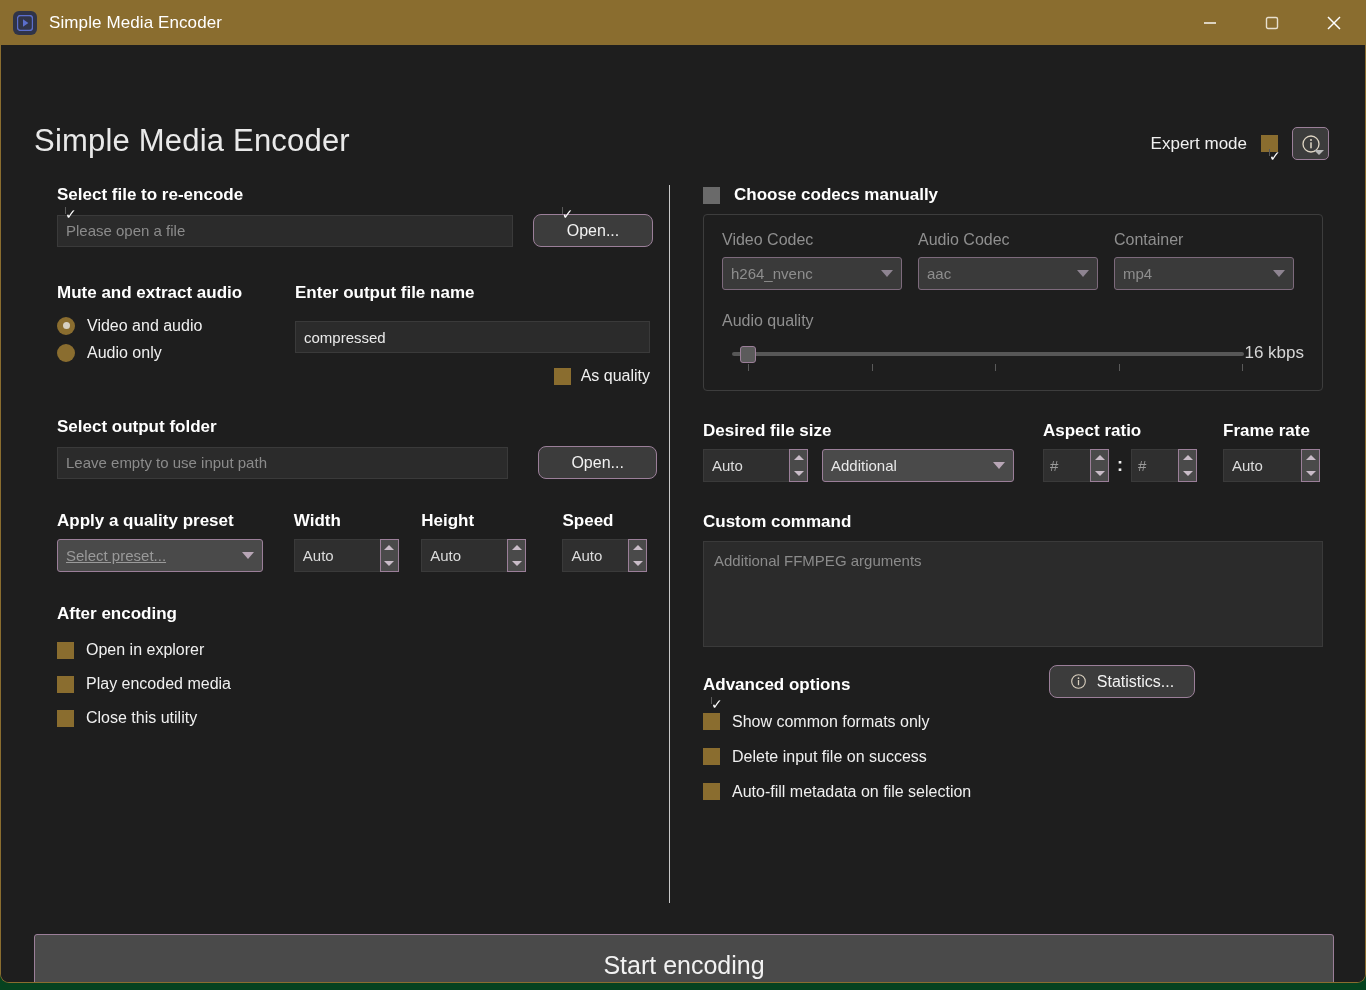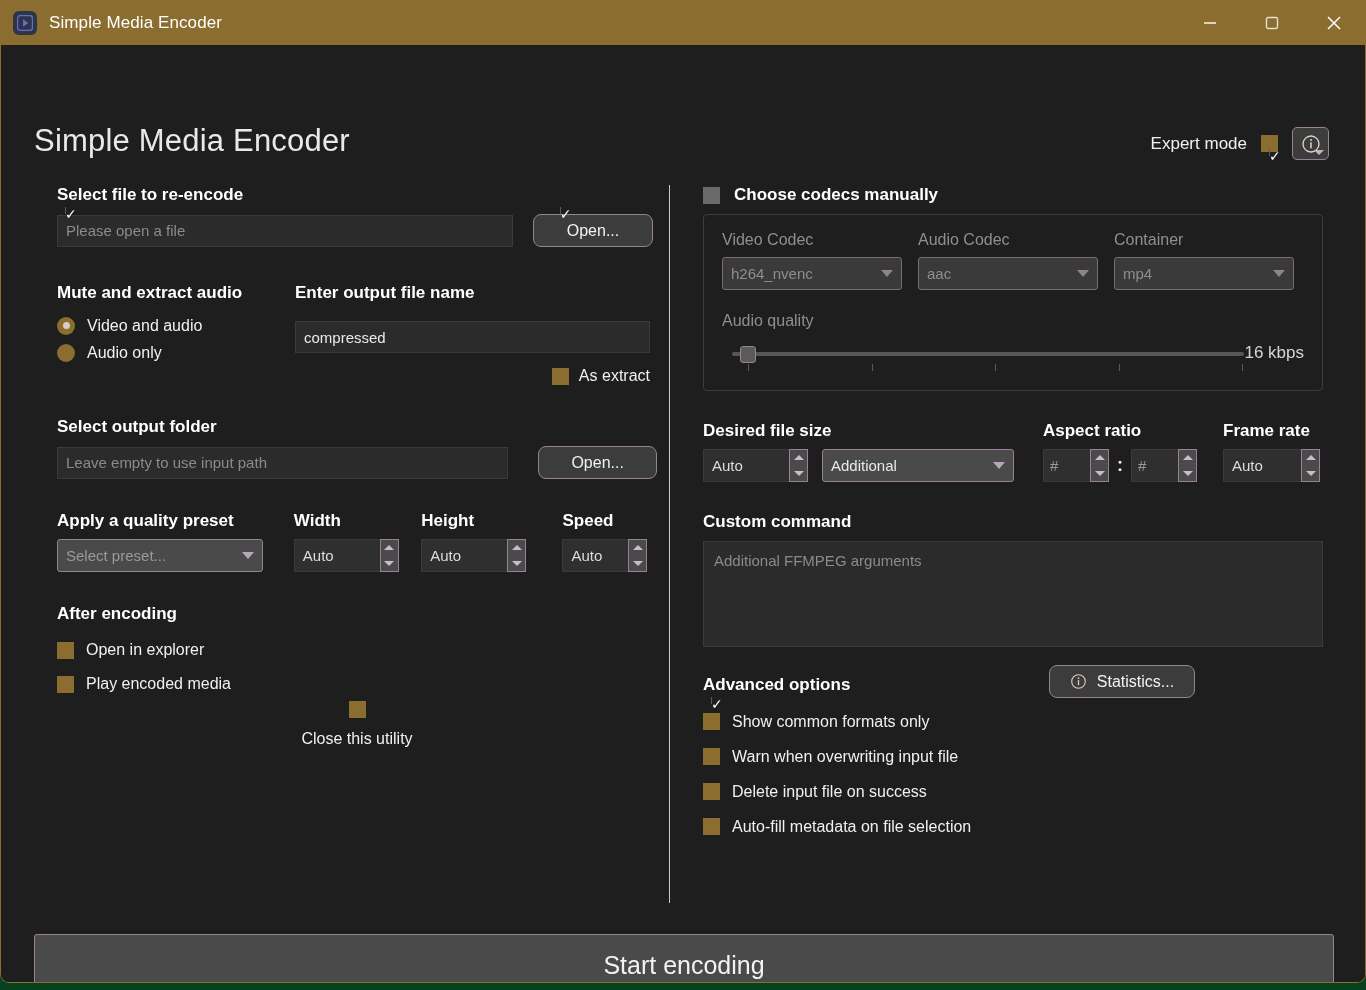--- a/index.html
+++ b/index.html
@@ -311,37 +311,37 @@
           </div>
         </div>
 
         <div style="width:355px;">
           <div class="section-label">Enter output file name</div>
           <div class="textbox" style="margin-top:18px;">compressed</div>
           <div style="display:flex; justify-content:flex-end; align-items:center; gap:10px; margin-top:14px;">
             <span class="cb on">
                 <span class="tick">✓</span>
               </span>
-            <span style="font-size:16px;">As extract</span>
+            <span style="font-size:16px;">As quality</span>
           </div>
         </div>
       </div>
 
       <div style="margin-top:32px;">
         <div class="section-label">Select output folder</div>
         <div style="display:flex; gap:30px; align-items:center;">
           <div class="textbox ph" style="width:456px;">Leave empty to use input path</div>
           <div class="btn" style="width:120px;">Open...</div>
         </div>
       </div>
 
       <div style="display:flex; margin-top:32px; align-items:flex-end;">
         <div style="width:238px;">
           <div class="field-label">Apply a quality preset</div>
-          <div class="combo ph" style="width:206px;">
+          <div class="combo ph" style="width:206px;text-decoration:underline;">
             <span>Select preset...</span>
             <span class="arrow"></span>
           </div>
         </div>
         <div style="width:128px;">
           <div class="field-label">Width</div>
           <div class="spin" style="width:105px;">
             <div class="val">Auto</div>
             <div class="btns">
                 <div>
@@ -389,21 +389,21 @@
           <div class="check-row" style="height:34px;">
             <span class="cb"></span>
             <span>Open in explorer</span>
           </div>
           <div class="check-row" style="height:34px;">
             <span class="cb on">
                 <span class="tick">✓</span>
               </span>
             <span>Play encoded media</span>
           </div>
-          <div class="check-row" style="height:34px;flex-direction:column;">
+          <div class="check-row" style="height:34px;">
             <span class="cb"></span>
             <span>Close this utility</span>
           </div>
         </div>
       </div>
     </div>
 
     <div class="col-right">
 
       <div style="display:flex; align-items:center; gap:14px;">
@@ -537,24 +537,20 @@
         </div>
         <div style="margin-top:8px;">
           <div class="check-row" style="height:35px;">
             <span class="cb on">
                 <span class="tick">✓</span>
               </span>
             <span>Show common formats only</span>
           </div>
           <div class="check-row" style="height:35px;">
             <span class="cb"></span>
-            <span>Warn when overwriting input file</span>
-          </div>
-          <div class="check-row" style="height:35px;">
-            <span class="cb"></span>
             <span>Delete input file on success</span>
           </div>
           <div class="check-row" style="height:35px;">
             <span class="cb"></span>
             <span>Auto-fill metadata on file selection</span>
           </div>
         </div>
       </div>
     </div>
 

